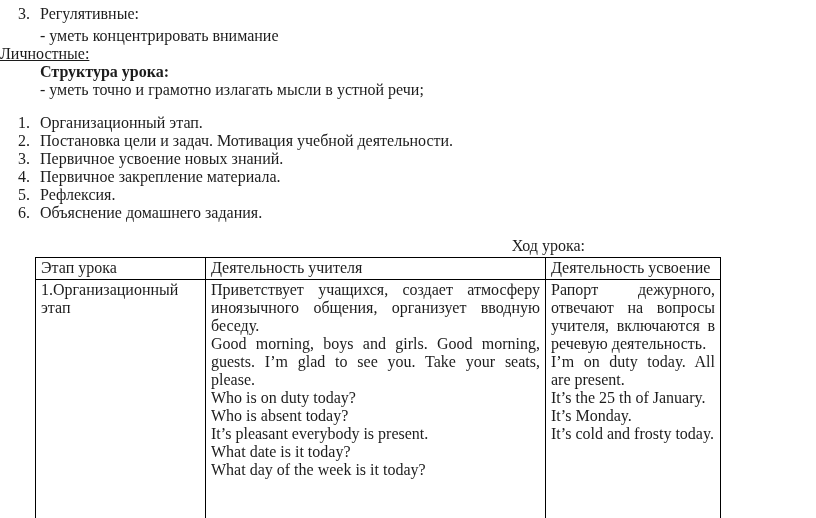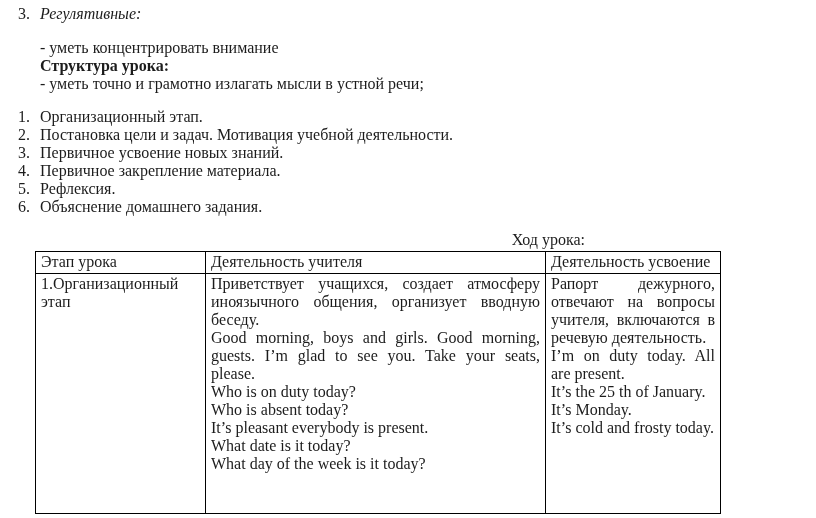--- a/index.html
+++ b/index.html
@@ -17,25 +17,25 @@
   .page { padding-top: 5px; }
 
   .row-numbered { display: flex; }
   .row-numbered .num {
     flex: none;
     width: 22px;
     margin-left: 18px;
   }
   .row-numbered .txt { flex: 1; }
 
-  .italic { font-style: italic; }
+  .italic { }
   .bold { font-weight: bold; }
   .underline { text-decoration: underline; }
   .indent { margin-left: 40px; }
-  .mt-blank { margin-top: 16px; }
+  .mt-blank { margin-top: 4px; }
   .mt-list { margin-top: 15px; }
 
   .course-heading {
     margin-top: 15px;
     margin-left: 35px;
     width: 550px;
     text-align: right;
   }
 
   table.doc-table {
@@ -64,20 +64,21 @@
 
 <div class="page">
 
   <div class="row-numbered">
     <span class="num">3.</span>
     <span class="txt italic">Регулятивные:</span>
   </div>
 
   <div class="indent mt-blank">- уметь концентрировать внимание</div>
 
+  <div><span class="underline">Личностные:</span></div>
   <div class="indent bold">Структура урока:</div>
   <div class="indent">- уметь точно и грамотно излагать мысли в устной речи;</div>
 
   <div class="mt-list">
     <div class="row-numbered">
       <span class="num">1.</span>
       <span class="txt">Организационный этап.</span>
     </div>
     <div class="row-numbered">
       <span class="num">2.</span>

